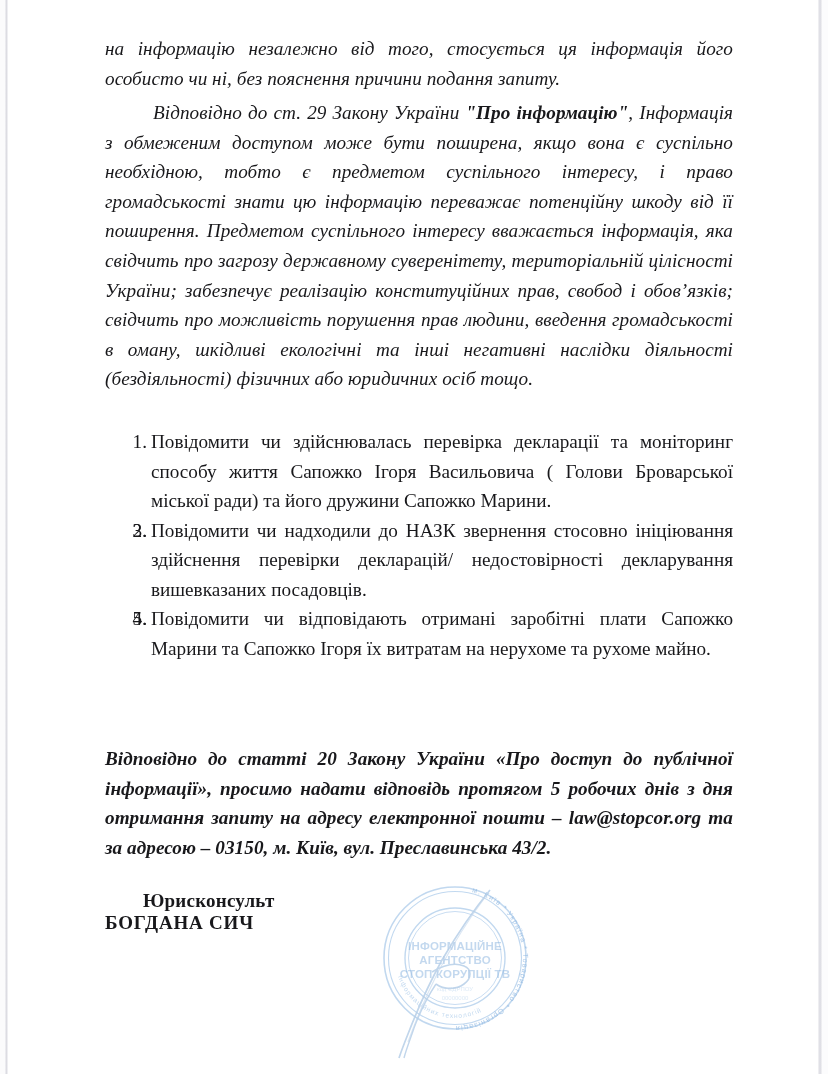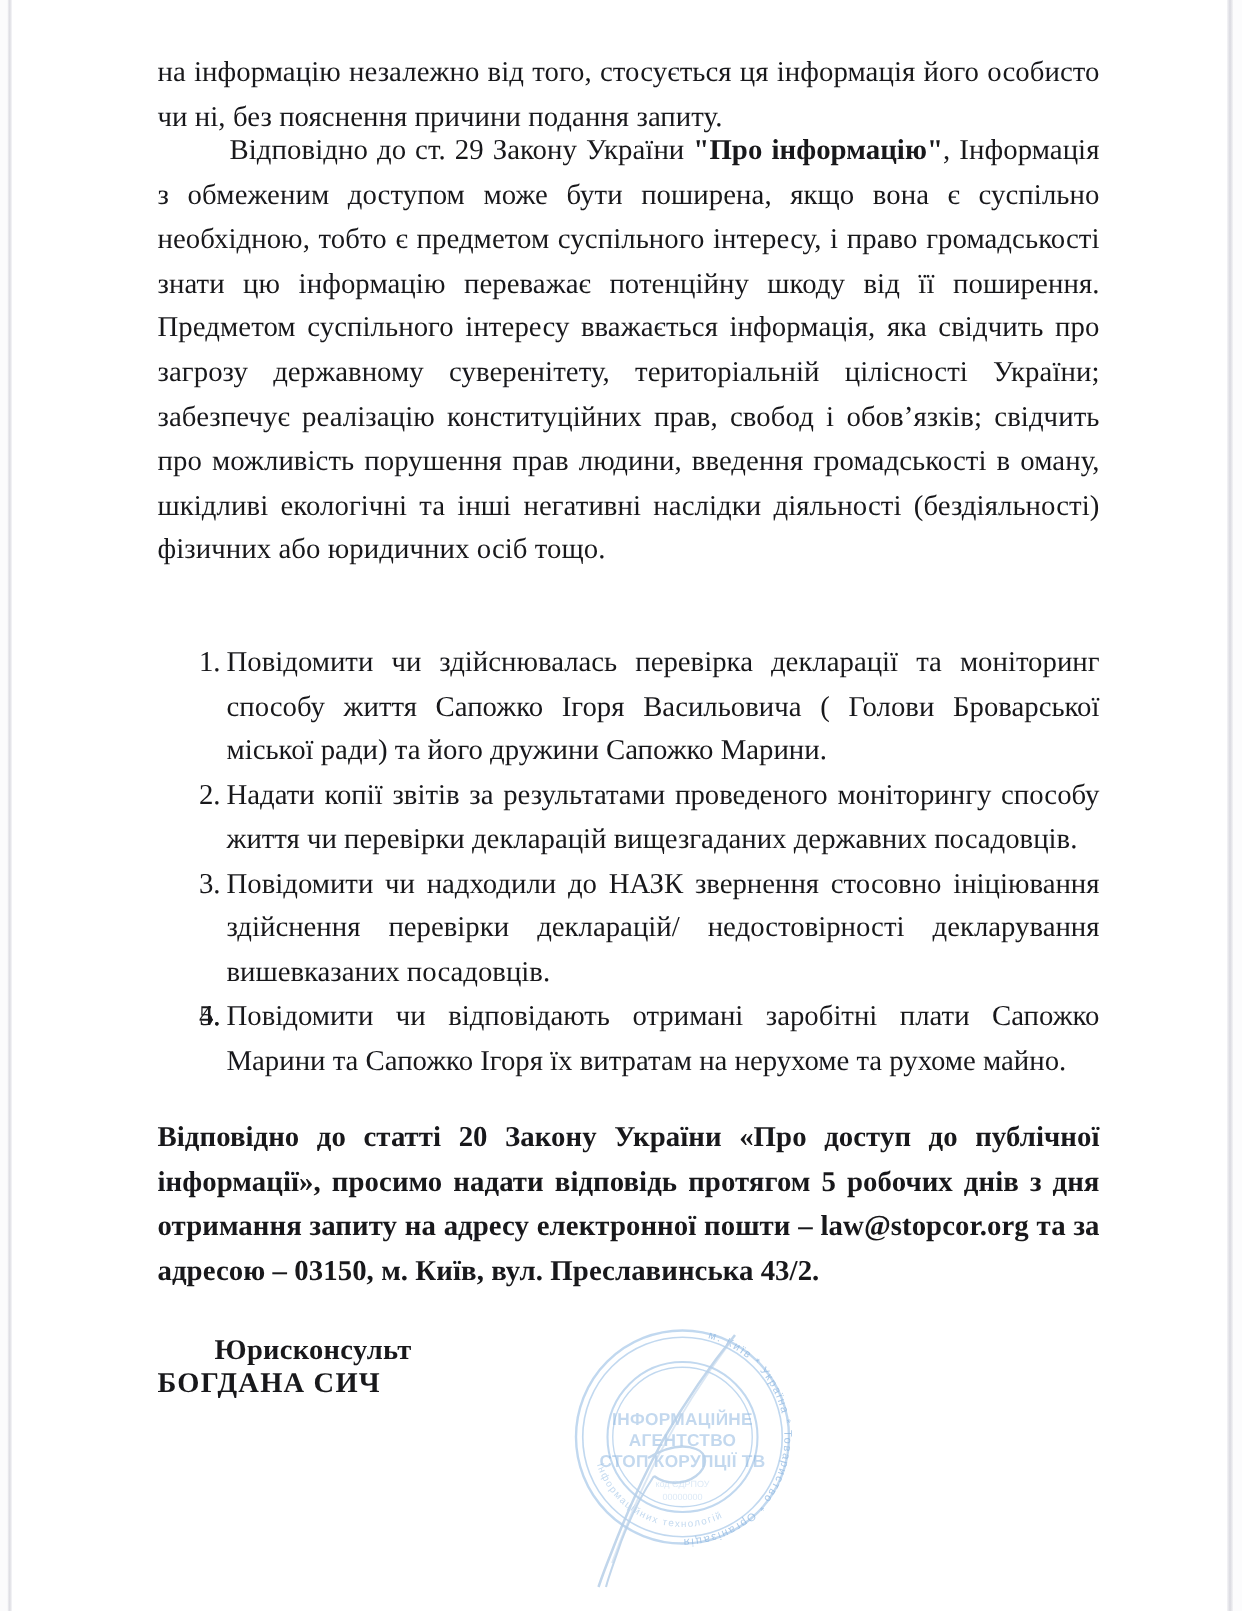--- a/index.html
+++ b/index.html
@@ -48,20 +48,21 @@
     width: 628px;
   }
 
   p.para {
     margin: 0;
     text-align: justify;
     text-justify: inter-word;
     font-size: 19.2px;
     line-height: 29.6px;
     letter-spacing: 0.05px;
+    font-style: italic;
   }
   p.para.indent-first {
     text-indent: 48px;
   }
   p.bold {
     font-weight: bold;
   }
 
   
   ol.questions {
@@ -122,34 +123,33 @@
 
   <div class="scan-edge-far-left"></div>
   <div class="scan-edge-left"></div>
   <div class="scan-edge-far-right"></div>
   <div class="scan-edge-right"></div>
 
   <div class="body-block" style="top:34px;">
     <p class="para">на інформацію незалежно від того, стосується ця інформація його особисто чи ні, без пояснення причини подання запиту.</p>
   </div>
 
-  <div class="body-block" style="top:86px;">
+  <div class="body-block" style="top:98px;">
     <p class="para indent-first"><span>Відповідно до ст. 29 Закону України </span><b>"Про інформацію"</b><span>, Інформація з обмеженим доступом може бути поширена, якщо вона є суспільно необхідною, тобто є предметом суспільного інтересу, і право громадськості знати цю інформацію переважає потенційну шкоду від її поширення. Предметом суспільного інтересу вважається інформація, яка свідчить про загрозу державному суверенітету, територіальній цілісності України; забезпечує реалізацію конституційних прав, свобод і обов’язків; свідчить про можливість порушення прав людини, введення громадськості в оману, шкідливі екологічні та інші негативні наслідки діяльності (бездіяльності) фізичних або юридичних осіб тощо.</span></p>
   </div>
 
 
   <div class="body-block" style="top:427px; left:105px; width:628px;">
     <ol class="questions">
       <li>
         <span class="num">1.</span>
         <span>Повідомити чи здійснювалась перевірка декларації та моніторинг способу життя Сапожко Ігоря Васильовича ( Голови Броварської міської ради) та його дружини Сапожко Марини.</span>
       </li>
       <li>
         <span class="num">2.</span>
-        <span>Надати копії звітів за результатами проведеного моніторингу способу життя чи перевірки декларацій вищезгаданих державних посадовців.</span>
       </li>
       <li>
         <span class="num">3.</span>
         <span>Повідомити чи надходили до НАЗК звернення стосовно ініціювання здійснення перевірки декларацій/ недостовірності декларування вишевказаних посадовців.</span>
       </li>
       <li>
         <span class="num">4.</span>
       </li>
       <li>
         <span class="num">5.</span>

